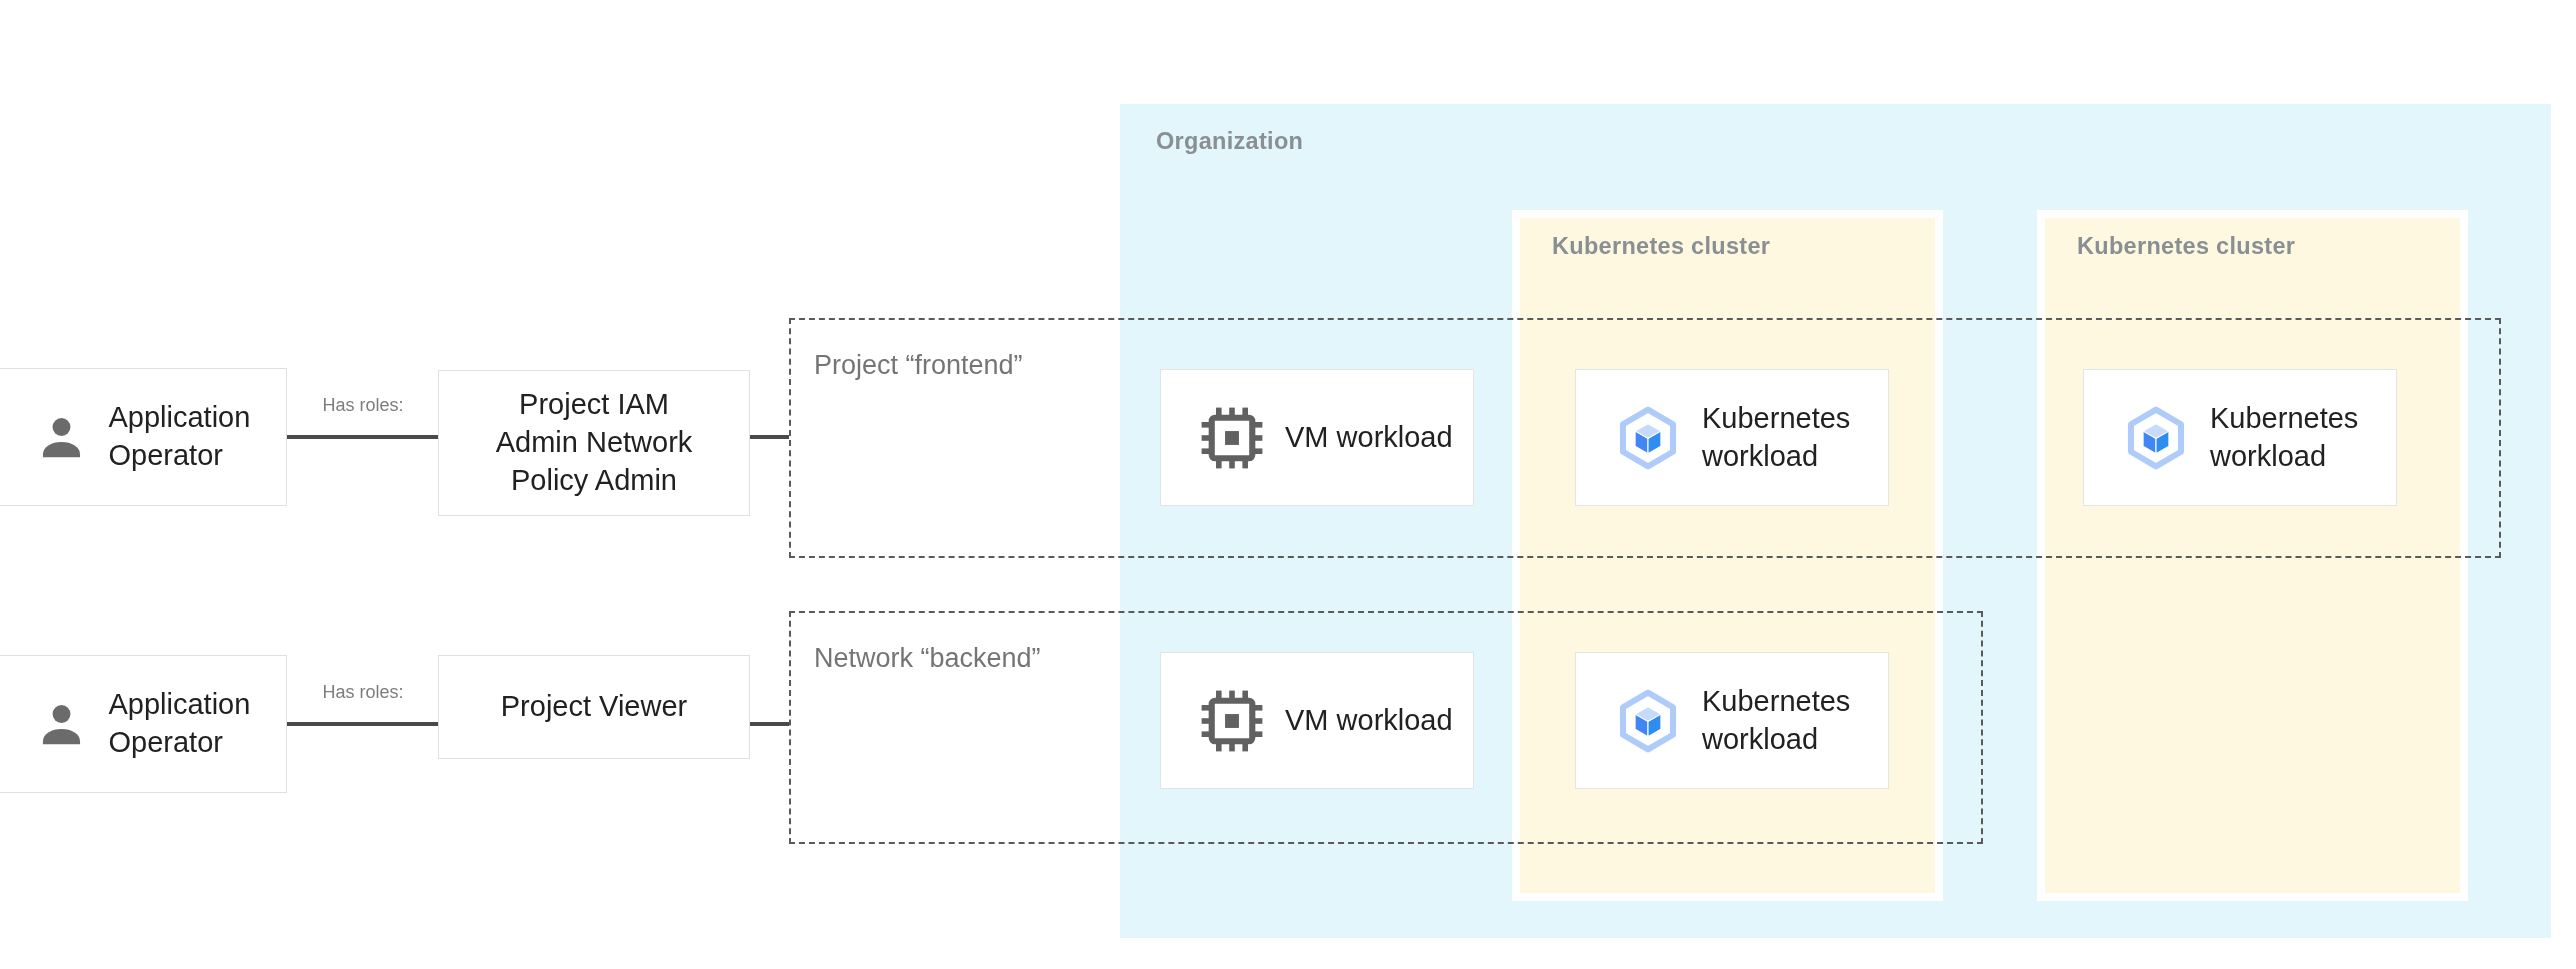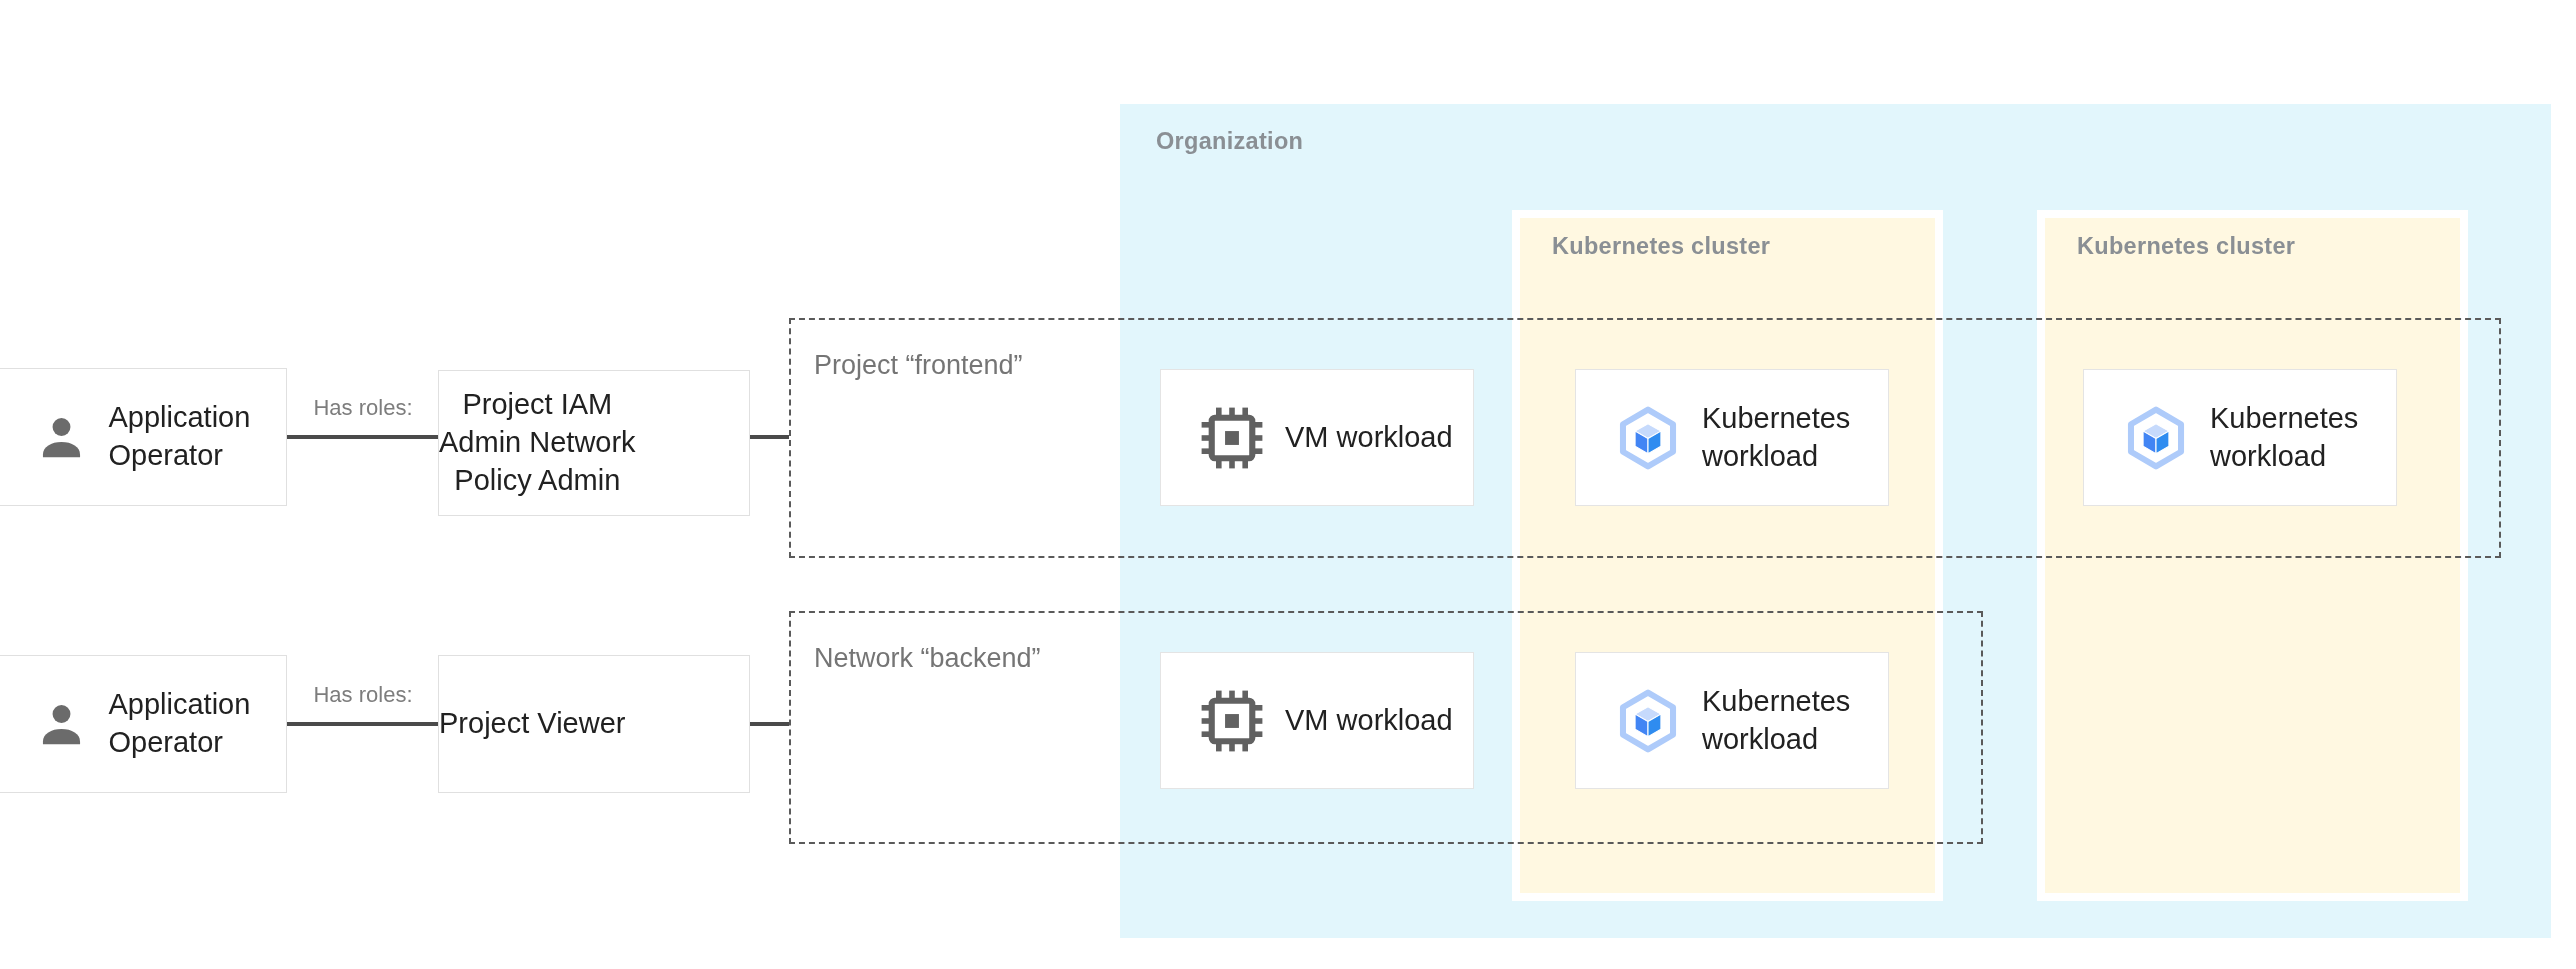--- a/index.html
+++ b/index.html
@@ -21,41 +21,41 @@
   .project{position:absolute;border:2.8px dashed #5a5a5a;box-sizing:border-box;background:transparent;}
   .project-frontend{left:789px;top:318px;width:1712px;height:240px;}
   .project-backend{left:789px;top:611px;width:1194px;height:233px;}
   .project-label{position:absolute;left:23px;top:30px;font-size:27px;color:#757575;}
 
   
   .card{position:absolute;background:#ffffff;border:1.4px solid #e0e0e0;box-sizing:border-box;
         display:flex;align-items:center;}
   .actor-box{left:-2.8px;width:290px;height:138px;padding-left:36px;gap:19.3px;}
   .actor-row1{top:368px;} .actor-row2{top:655px;}
-  .role-box{left:438px;width:312px;justify-content:flex-start;text-align:center;}
-  .role-row1{top:370px;height:146px;} .role-row2{top:655px;height:138px;}
+  .role-box{left:438px;width:312px;justify-content:center;text-align:center;}
+  .role-row1{top:370px;height:146px;} .role-row2{top:655px;height:104px;}
 
   .wbox{position:absolute;width:314px;height:137px;background:#ffffff;border:1.4px solid #e4e4e4;
         box-sizing:border-box;display:flex;align-items:center;padding-left:39px;gap:21px;}
   .w-vm-f{left:1160px;top:369px;}
   .w-k8s-f1{left:1575px;top:369px;}
   .w-k8s-f2{left:2083px;top:369px;}
   .w-vm-b{left:1160px;top:652px;}
   .w-k8s-b1{left:1575px;top:652px;}
 
   .card-text{font-size:29px;line-height:1.3;color:#212121;white-space:pre-line;}
   .center-text{text-align:center;}
 
   
   .conn{position:absolute;height:3.5px;background:#4a4a4a;}
   .c1a{left:287px;top:435px;width:151px;}
   .c1b{left:750px;top:435px;width:39px;}
   .c2a{left:287px;top:722px;width:151px;}
   .c2b{left:750px;top:722px;width:39px;}
-  .hasroles{position:absolute;width:152px;text-align:center;font-size:22px;color:#7d7d7d;}
+  .hasroles{position:absolute;width:152px;text-align:center;font-size:18px;color:#7d7d7d;}
   .hr1{left:287px;top:395px;}
   .hr2{left:287px;top:682px;}
 
   .icon{flex:0 0 auto;display:block;}
 </style>
 </head>
 <body>
 
 <div class="org">
   <div class="org-label">Organization</div>

